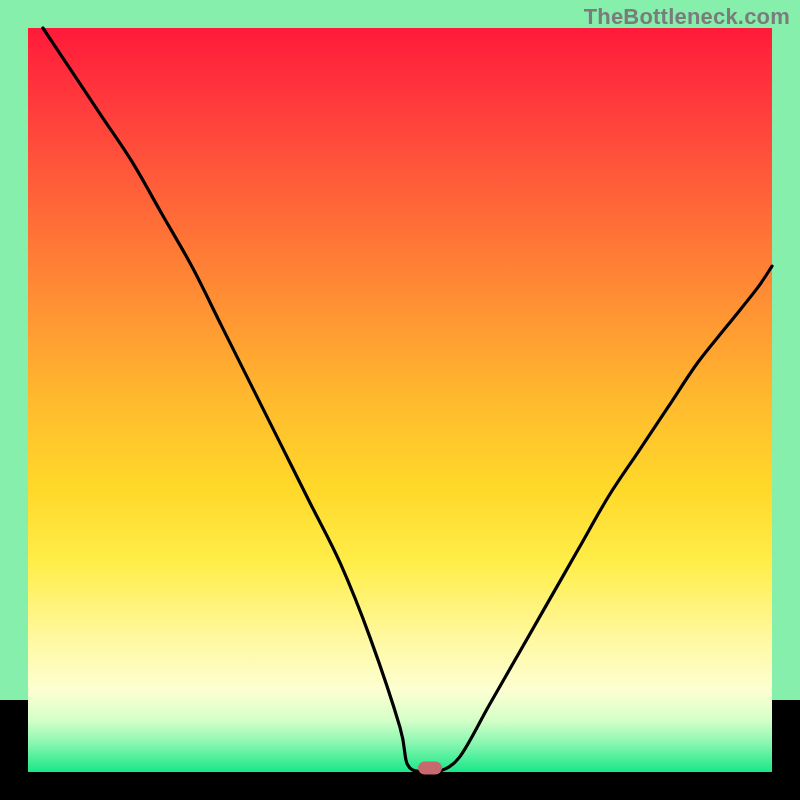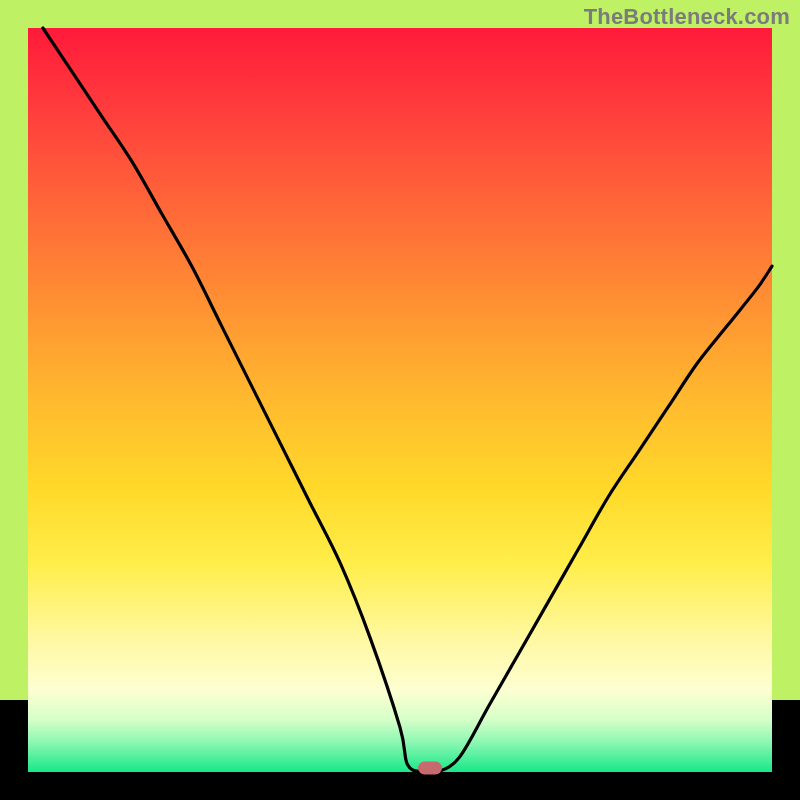--- a/index.html
+++ b/index.html
@@ -9,21 +9,21 @@
     height: 800px;
     background: #000;
     overflow: hidden;
   }
   .frame {
     position: absolute;
     left: 0;
     top: 0;
     width: 800px;
     height: 700px;
-    background: #bef264;
+    background: #86efac;
   }
   .plot {
     position: absolute;
     left: 28px;
     top: 28px;
     width: 744px;
     height: 744px;
     background: linear-gradient(
       to bottom,
       #ff1a3a 0%,

